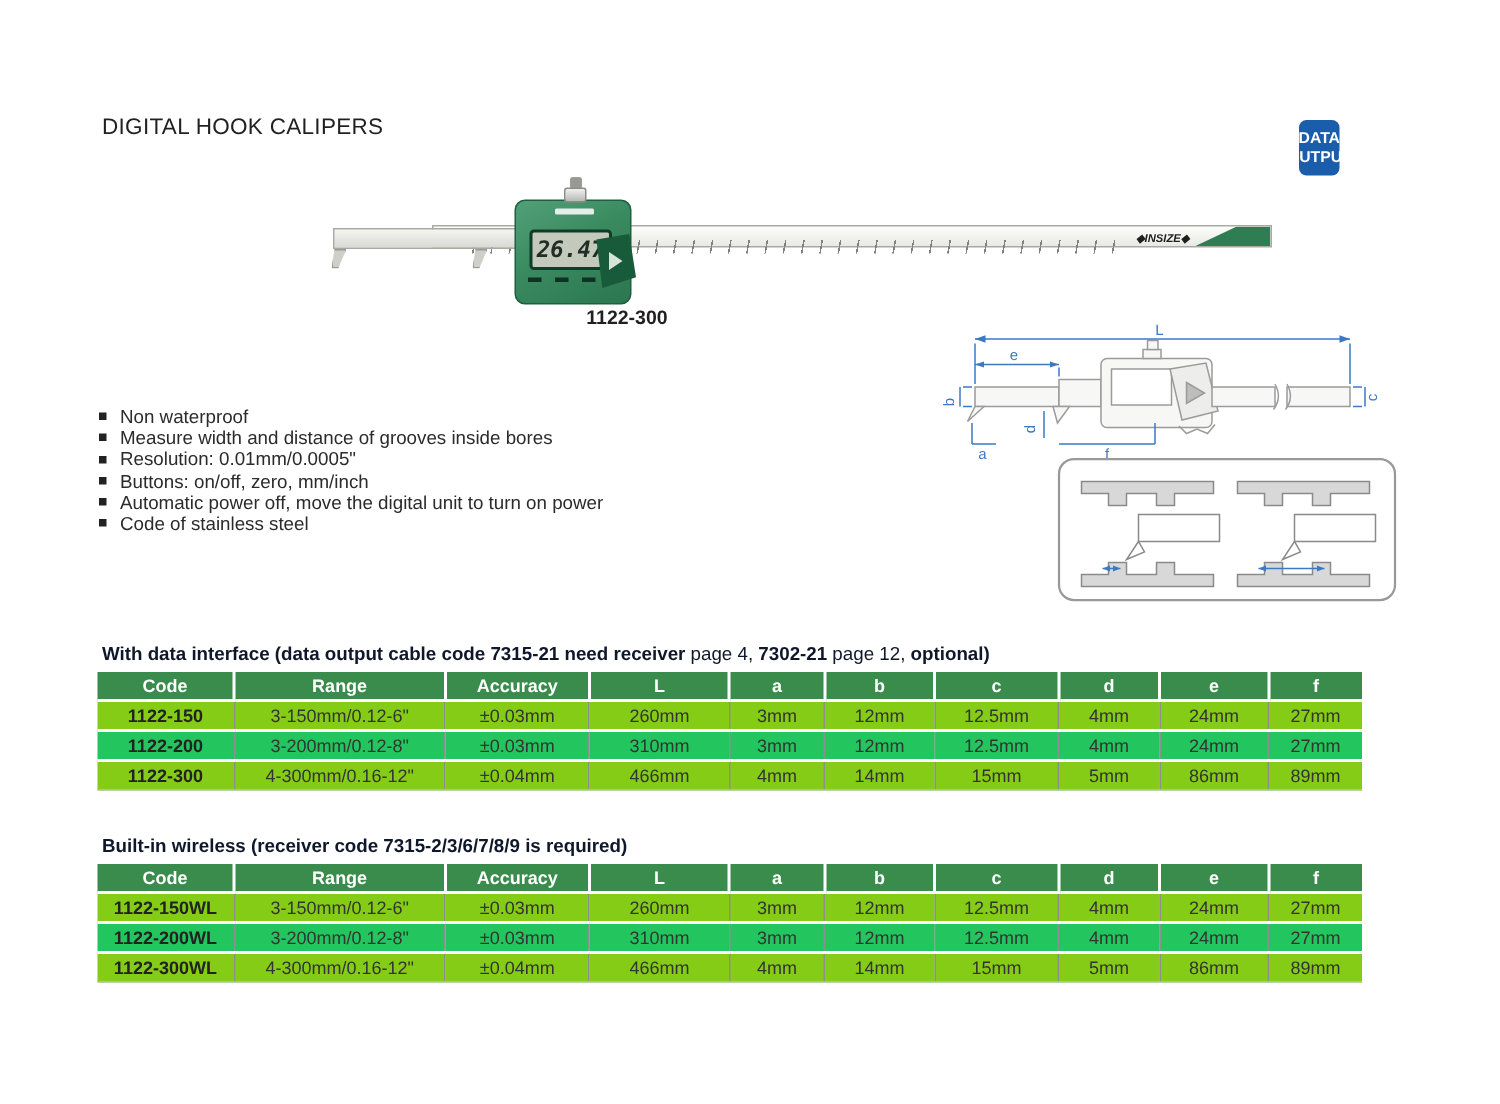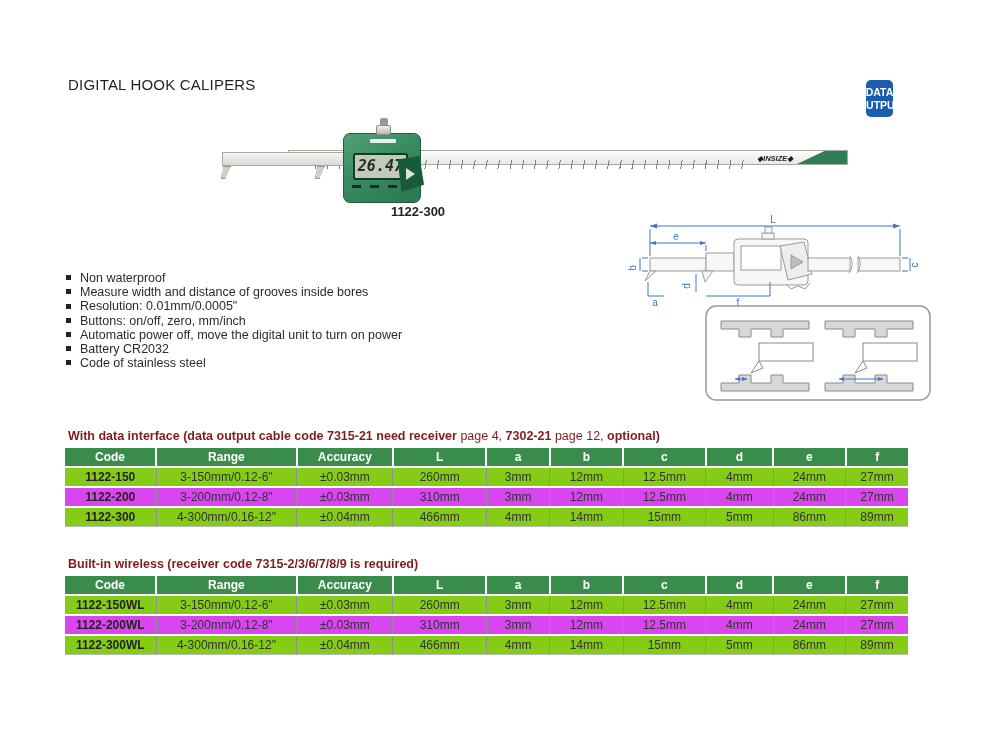--- a/index.html
+++ b/index.html
@@ -49,30 +49,30 @@
 
   .techdraw{position:absolute;left:628px;top:212px;}
   .groovebox{position:absolute;left:703px;top:303px;}
 
   
   .features{position:absolute;left:66px;top:271px;margin:0;padding:0;list-style:none;}
   .features li{font-size:12.5px;line-height:14.2px;color:#2b2b2b;white-space:nowrap;}
   .sq{display:inline-block;width:5px;height:5px;background:#222;margin:0 9px 2px 0;vertical-align:middle;}
 
   
-  .tbl-heading{position:absolute;left:68px;font-size:12.5px;color:#7f1d1d;white-space:nowrap;}
+  .tbl-heading{position:absolute;left:68px;font-size:12.5px;color:#0f172a;white-space:nowrap;}
   .tbl-heading .b{font-weight:bold;}
   .h1{top:429px;} .h2{top:557px;}
   table.spec{position:absolute;left:65px;width:843px;border-collapse:collapse;table-layout:fixed;
         font-size:12px;}
   .t1{top:448px;} .t2{top:576px;}
   table.spec th{background:#3a8c4c;color:#fff;font-weight:bold;height:18px;padding:0 4px;
         border-left:2px solid #fff;border-bottom:2px solid #fff;font-size:12px;}
   table.spec th:first-child{border-left:none;}
-  table.spec td{height:18px;padding:0 3px;text-align:center;color:#333;background:#d946ef;
+  table.spec td{height:18px;padding:0 3px;text-align:center;color:#333;background:#22c55e;
         border-left:1px solid #8f8f8f;border-top:2px solid #fff;}
   table.spec td:first-child{border-left:none;}
   table.spec tr.alt td{background:#84cc16;}
   table.spec tbody tr:last-child td{border-bottom:1px solid #b9b9b9;}
   table.spec td.code{font-weight:bold;color:#222;}
 </style>
 </head>
 <body>
 
 <div class="page">
@@ -175,21 +175,20 @@
       <path d="M136 76 l5 -2 0 4 z M180 76 l-5 -2 0 4 z" fill="#3c79c3" stroke="none"></path>
     </g>
   </svg>
 
   <ul class="features">
       <li><span class="sq"></span><span>Non waterproof</span></li>
       <li><span class="sq"></span><span>Measure width and distance of grooves inside bores</span></li>
       <li><span class="sq"></span><span>Resolution: 0.01mm/0.0005"</span></li>
       <li><span class="sq"></span><span>Buttons: on/off, zero, mm/inch</span></li>
       <li><span class="sq"></span><span>Automatic power off, move the digital unit to turn on power</span></li>
-      <li><span class="sq"></span><span>Battery CR2032</span></li>
       <li><span class="sq"></span><span>Code of stainless steel</span></li>
     </ul>
 
   <div class="tbl-heading h1"><span class="b">With data interface (data output cable code 7315-21 need receiver</span><span> page 4, </span><span class="b">7302-21</span><span> page 12, </span><span class="b">optional)</span></div>
   <table class="spec t1">
     <colgroup>
       <col style="width:10.8%">
         <col style="width:16.7%">
         <col style="width:11.4%">
         <col style="width:11.1%">

